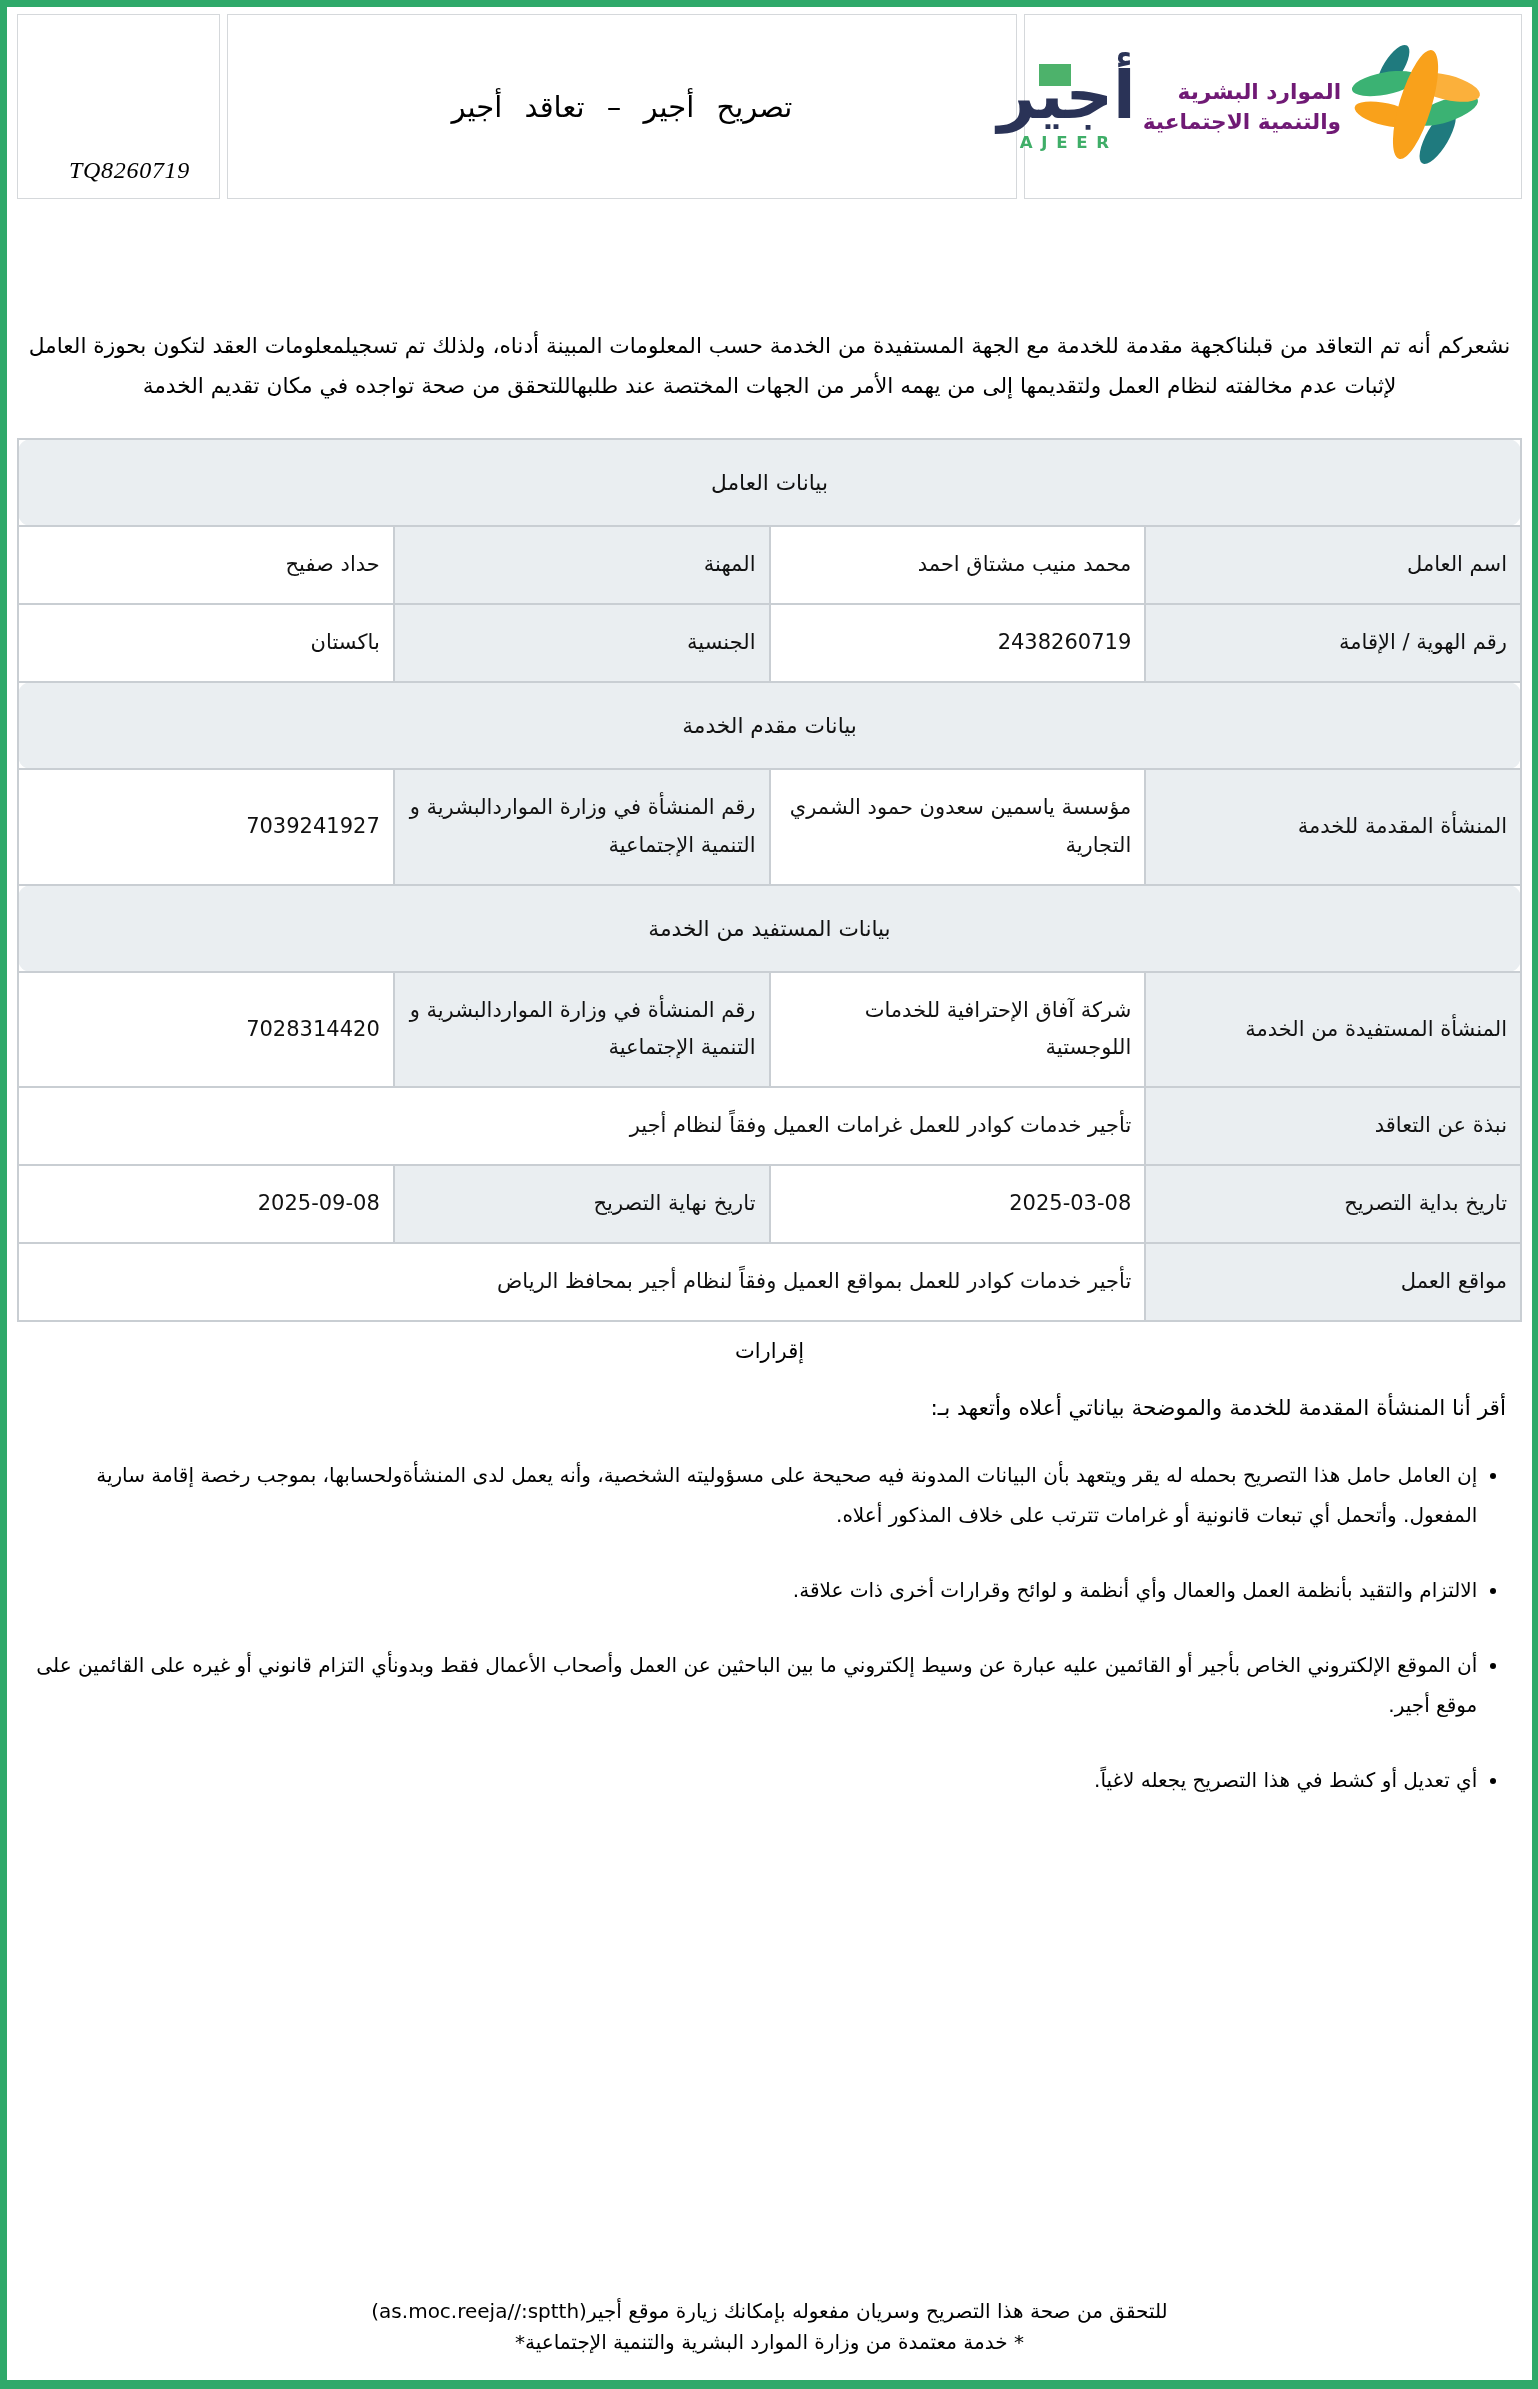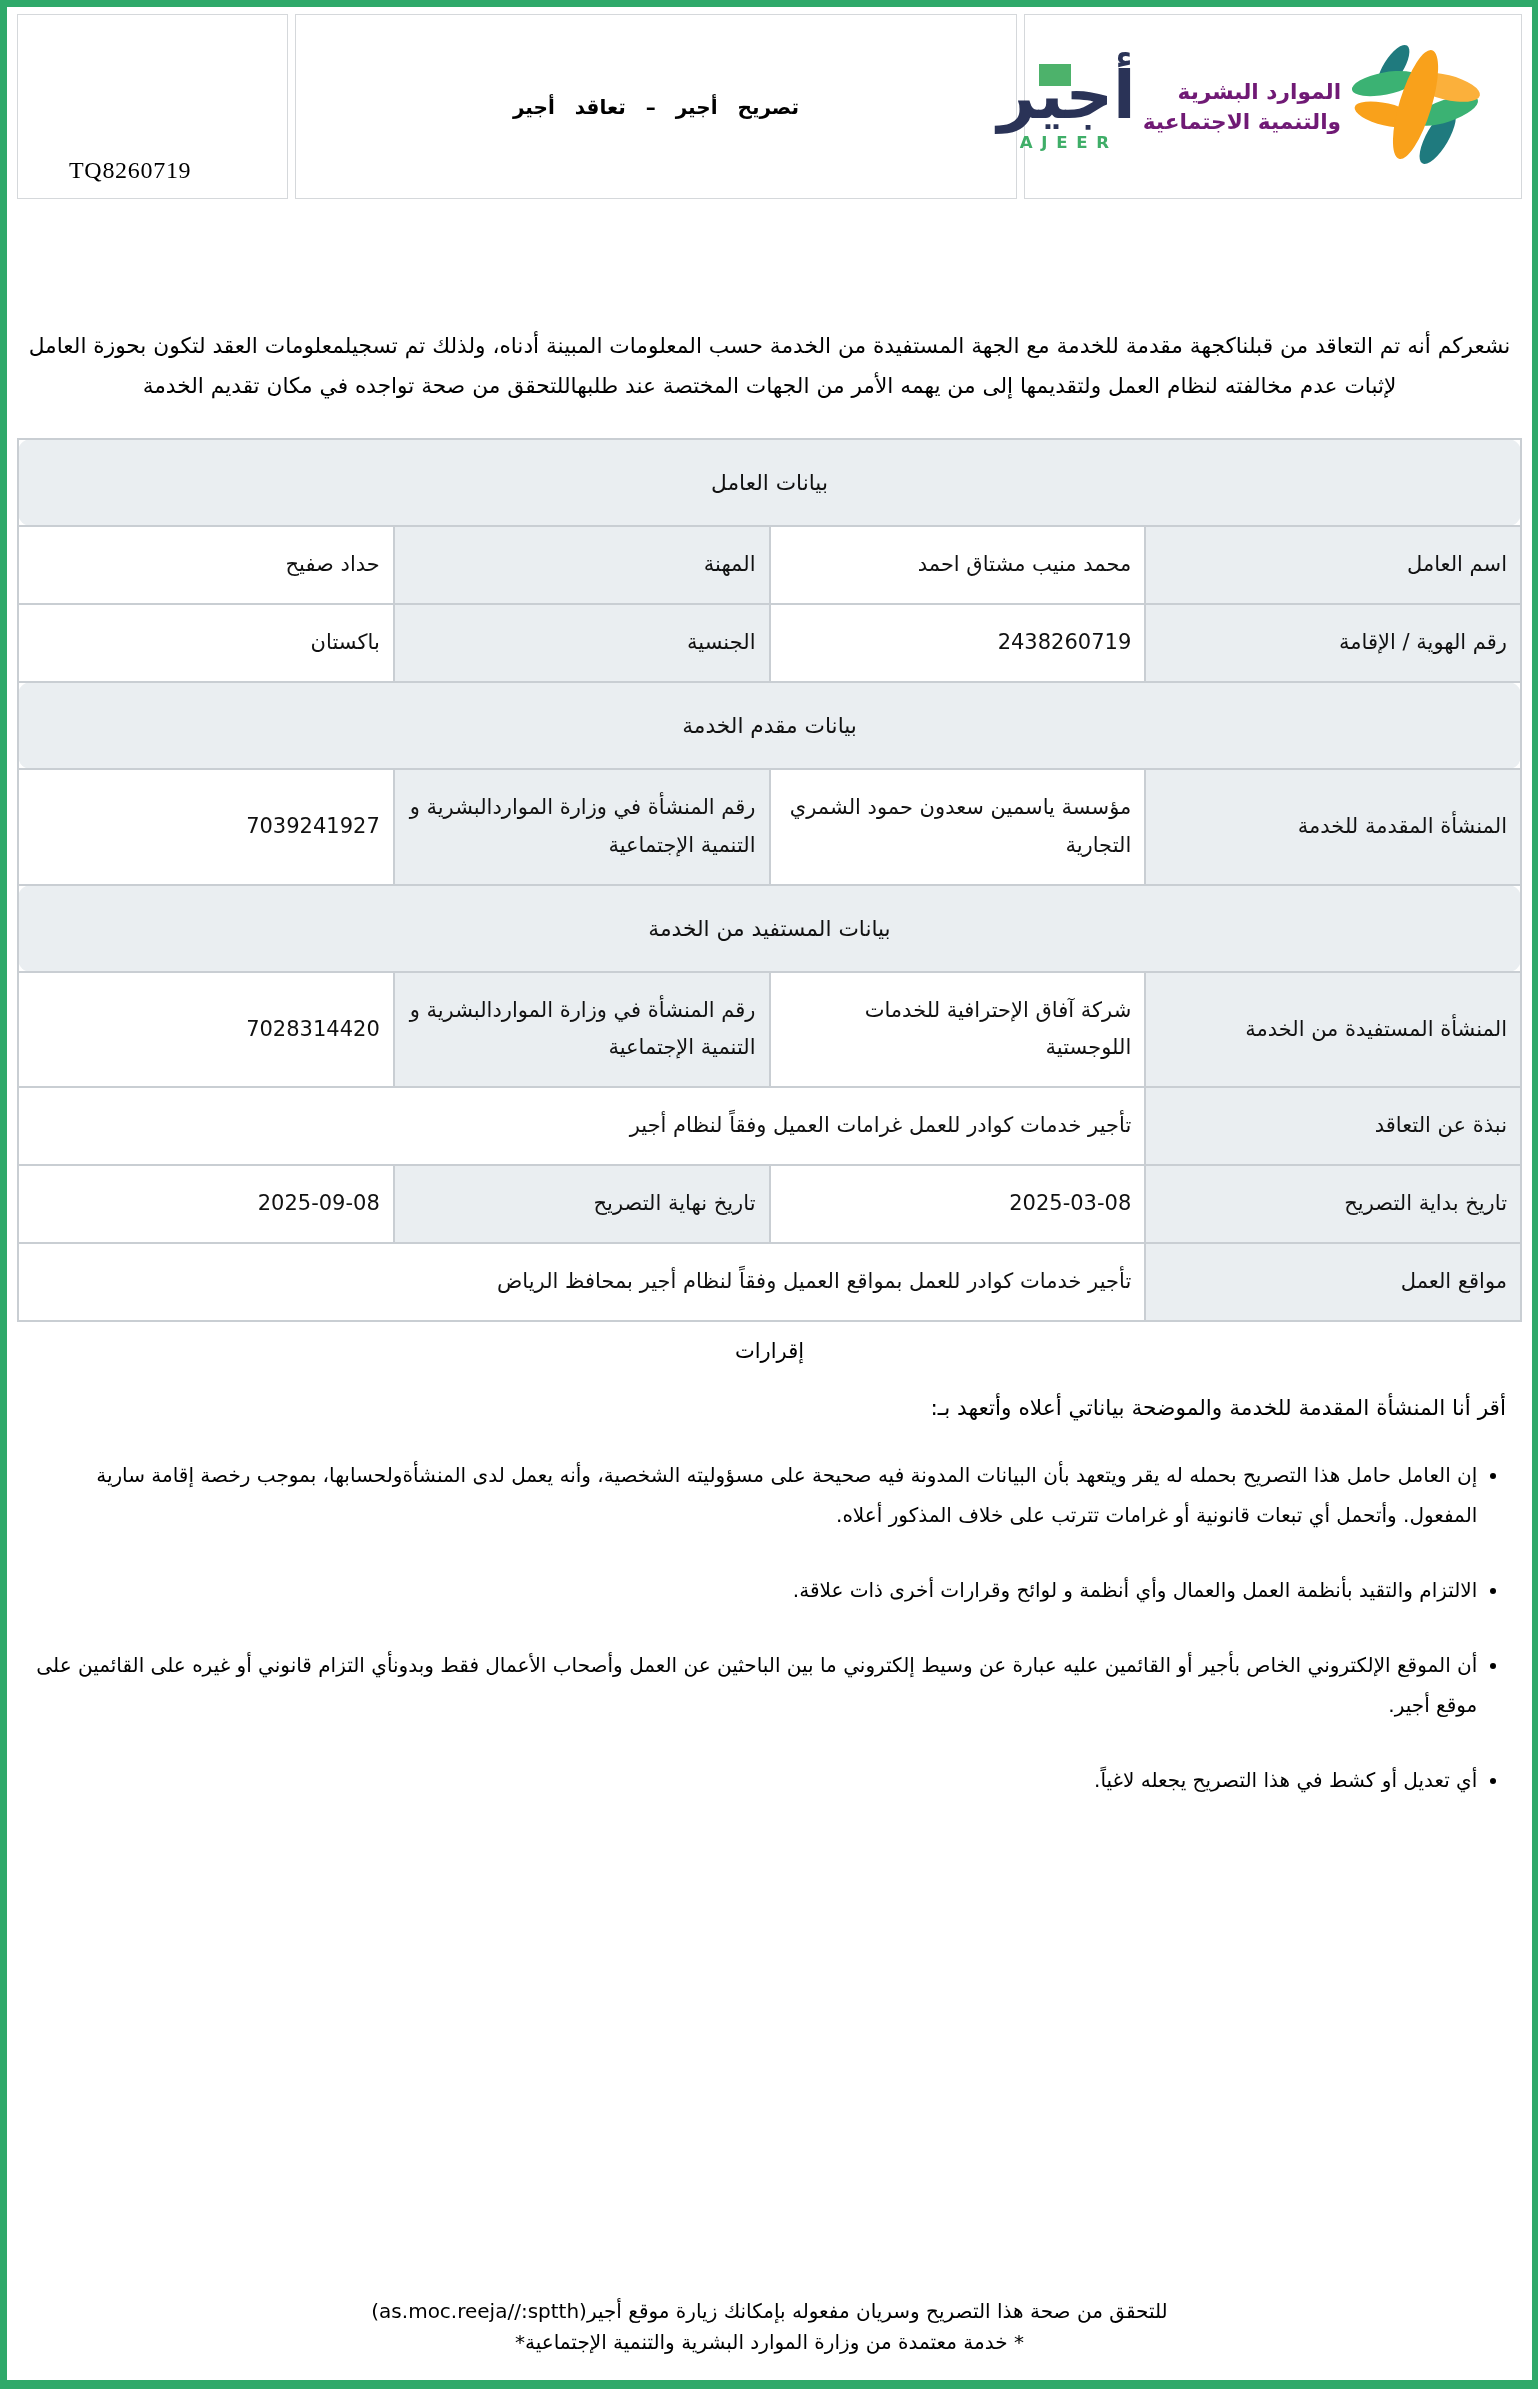--- a/index.html
+++ b/index.html
@@ -7,29 +7,29 @@
     width:1539px; height:2389px; box-sizing:border-box;
     background:#ffffff;
     border:7.2px solid #2FA96A; border-bottom-width:9.4px;
     display:flex; flex-direction:column;
     font-family:"DejaVu Sans", sans-serif; color:#111;
     overflow:hidden; position:relative;
   }
   
   .header { direction:ltr; display:flex; gap:7.2px; margin:7.2px 10px 0 10px; height:185px; flex:0 0 auto; }
   .hbox { border:1.4px solid #d5d8db; background:#fff; box-sizing:border-box; }
-  .hbox-left { width:271px; position:relative; }
+  .hbox-left { width:203px; position:relative;font-style:italic; }
   .permit-no {
     position:absolute; left:51px; bottom:14.4px;
     font-family:"Liberation Serif", serif; font-size:24px; color:#000;
     direction:ltr; letter-spacing:0.7px;
   }
   .hbox-mid { flex:1; display:flex; align-items:center; justify-content:center; }
   .doc-title {
-    margin:0; direction:rtl; font-size:20px; font-weight:bold; color:#000;
+    margin:0; direction:rtl; font-size:29px; font-weight:normal; color:#000;
     word-spacing:13px;
   }
   .hbox-right { width:498px; display:flex; align-items:center; justify-content:flex-end; gap:7px; padding:0 29px 0 11.6px; }
   
   .ajeer-logo { text-align:center; flex:0 0 auto; }
   .ajeer-ar-wrap { position:relative; display:inline-block; }
   .ajeer-green-block { position:absolute; top:2.9px; left:42px; width:32px; height:21.7px; background:#4DB26B; }
   .ajeer-ar { position:relative; display:block; font-size:66px; line-height:1.05; font-weight:bold; color:#2A3357; direction:rtl; }
   .ajeer-en { color:#3FAE68; font-size:16.6px; font-weight:bold; letter-spacing:8.7px; margin-top:2.9px; direction:ltr; text-indent:4.3px; }
   

